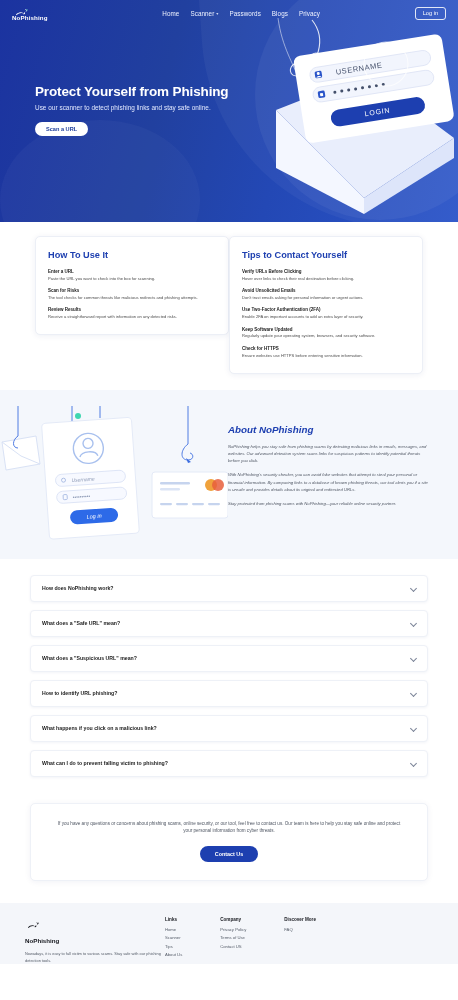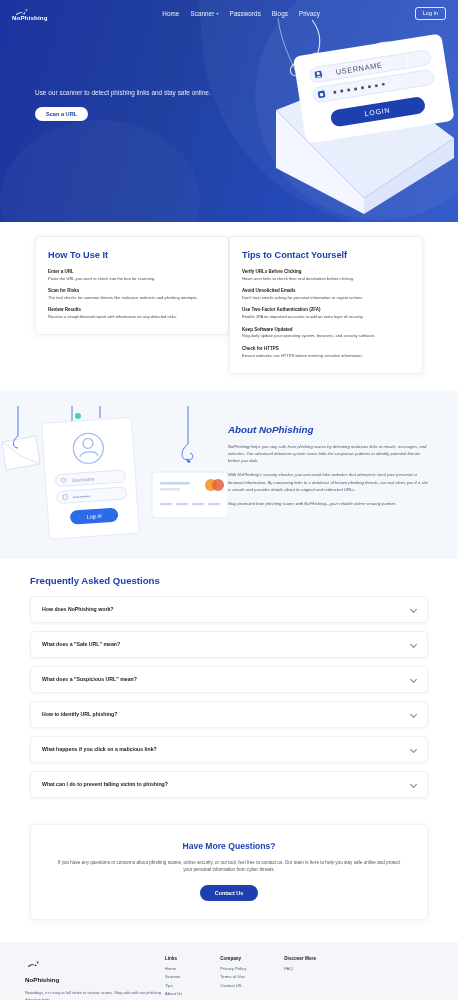--- a/index.html
+++ b/index.html
@@ -195,20 +195,21 @@
       </span>
       <span class="nav-link">
         <span>Privacy</span>
       </span>
     </div>
 
     <button class="login-btn">Log in</button>
   </nav>
 
   <div class="hero-copy">
+    <h1 class="hero-title">Protect Yourself from Phishing</h1>
     <p class="hero-sub">Use our scanner to detect phishing links and stay safe online.</p>
     <button class="hero-cta">Scan a URL</button>
   </div>
 
   <div class="hero-art">
     <svg width="190" height="205" viewBox="0 0 190 205">
 
       <path d="M8 92 L100 56 L186 120 L96 180 Z" fill="#e9eefc"></path>
       <path d="M8 92 L96 180 L96 196 L8 150 Z" fill="#f4f7ff"></path>
       <path d="M96 180 L186 120 L186 140 L96 196 Z" fill="#dde5fa"></path>
@@ -338,21 +339,20 @@
 
   <div class="about-text">
     <h2 class="about-title">About NoPhishing</h2>
     <p class="about-p">NoPhishing helps you stay safe from phishing scams by detecting malicious links in emails, messages, and websites. Our advanced detection system scans links for suspicious patterns to identify potential threats before you click.</p>
     <p class="about-p">With NoPhishing's security checker, you can avoid fake websites that attempt to steal your personal or financial information. By comparing links to a database of known phishing threats, our tool alerts you if a site is unsafe and provides details about its original and redirected URLs.</p>
     <p class="about-p">Stay protected from phishing scams with NoPhishing—your reliable online security partner.</p>
   </div>
 </section>
 
 <section class="faq">
-  <h2 class="faq-title">Frequently Asked Questions</h2>
 
   <div class="faq-item">
     <span class="faq-q">How does NoPhishing work?</span>
     <span class="chev"></span>
   </div>
   <div class="faq-item">
     <span class="faq-q">What does a "Safe URL" mean?</span>
     <span class="chev"></span>
   </div>
   <div class="faq-item">
@@ -367,21 +367,20 @@
     <span class="faq-q">What happens if you click on a malicious link?</span>
     <span class="chev"></span>
   </div>
   <div class="faq-item">
     <span class="faq-q">What can I do to prevent falling victim to phishing?</span>
     <span class="chev"></span>
   </div>
 </section>
 
 <section class="cta-box">
-  <h2 class="cta-title">Have More Questions?</h2>
   <p class="cta-p">If you have any questions or concerns about phishing scams, online security, or our tool, feel free to contact us. Our team is here to help you stay safe online and protect your personal information from cyber threats.</p>
   <button class="cta-btn">Contact Us</button>
 </section>
 
 <footer>
   <div class="footer-top">
 
     <div class="f-brand">
       <span class="f-brand-glyph">
         <svg width="13" height="9" viewBox="0 0 14 9">

